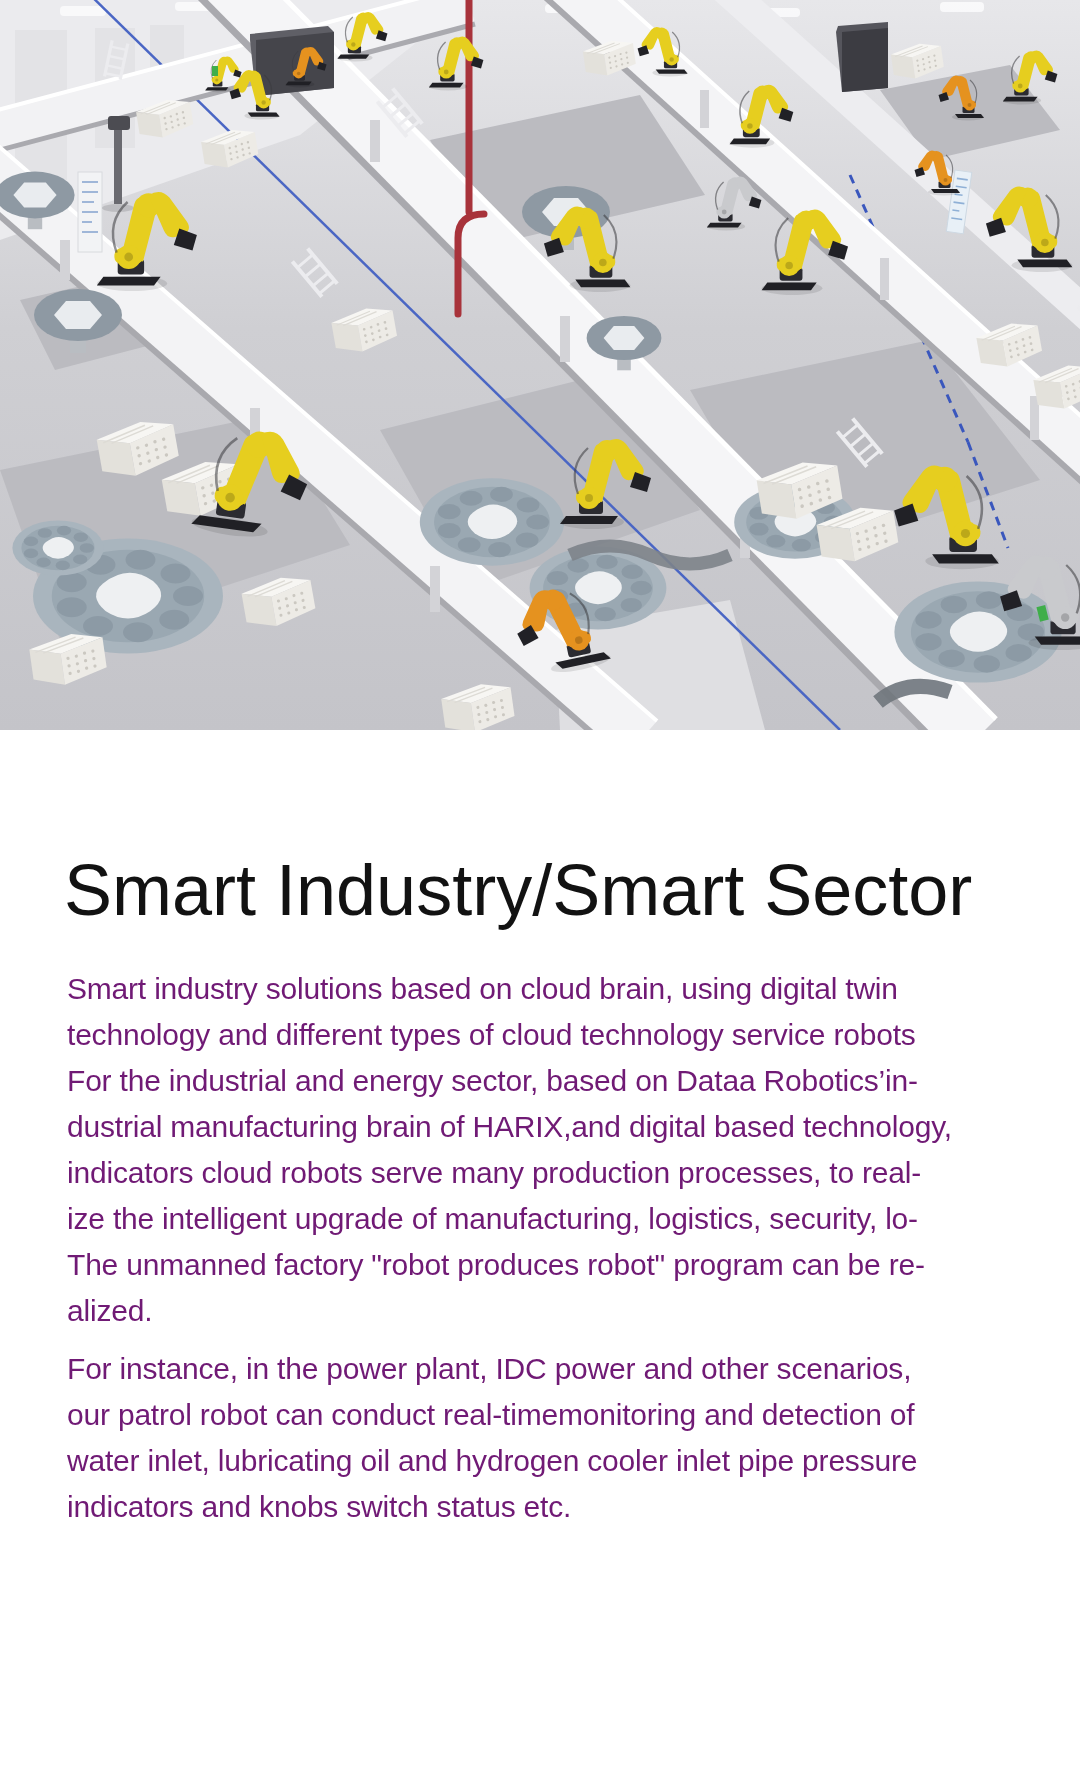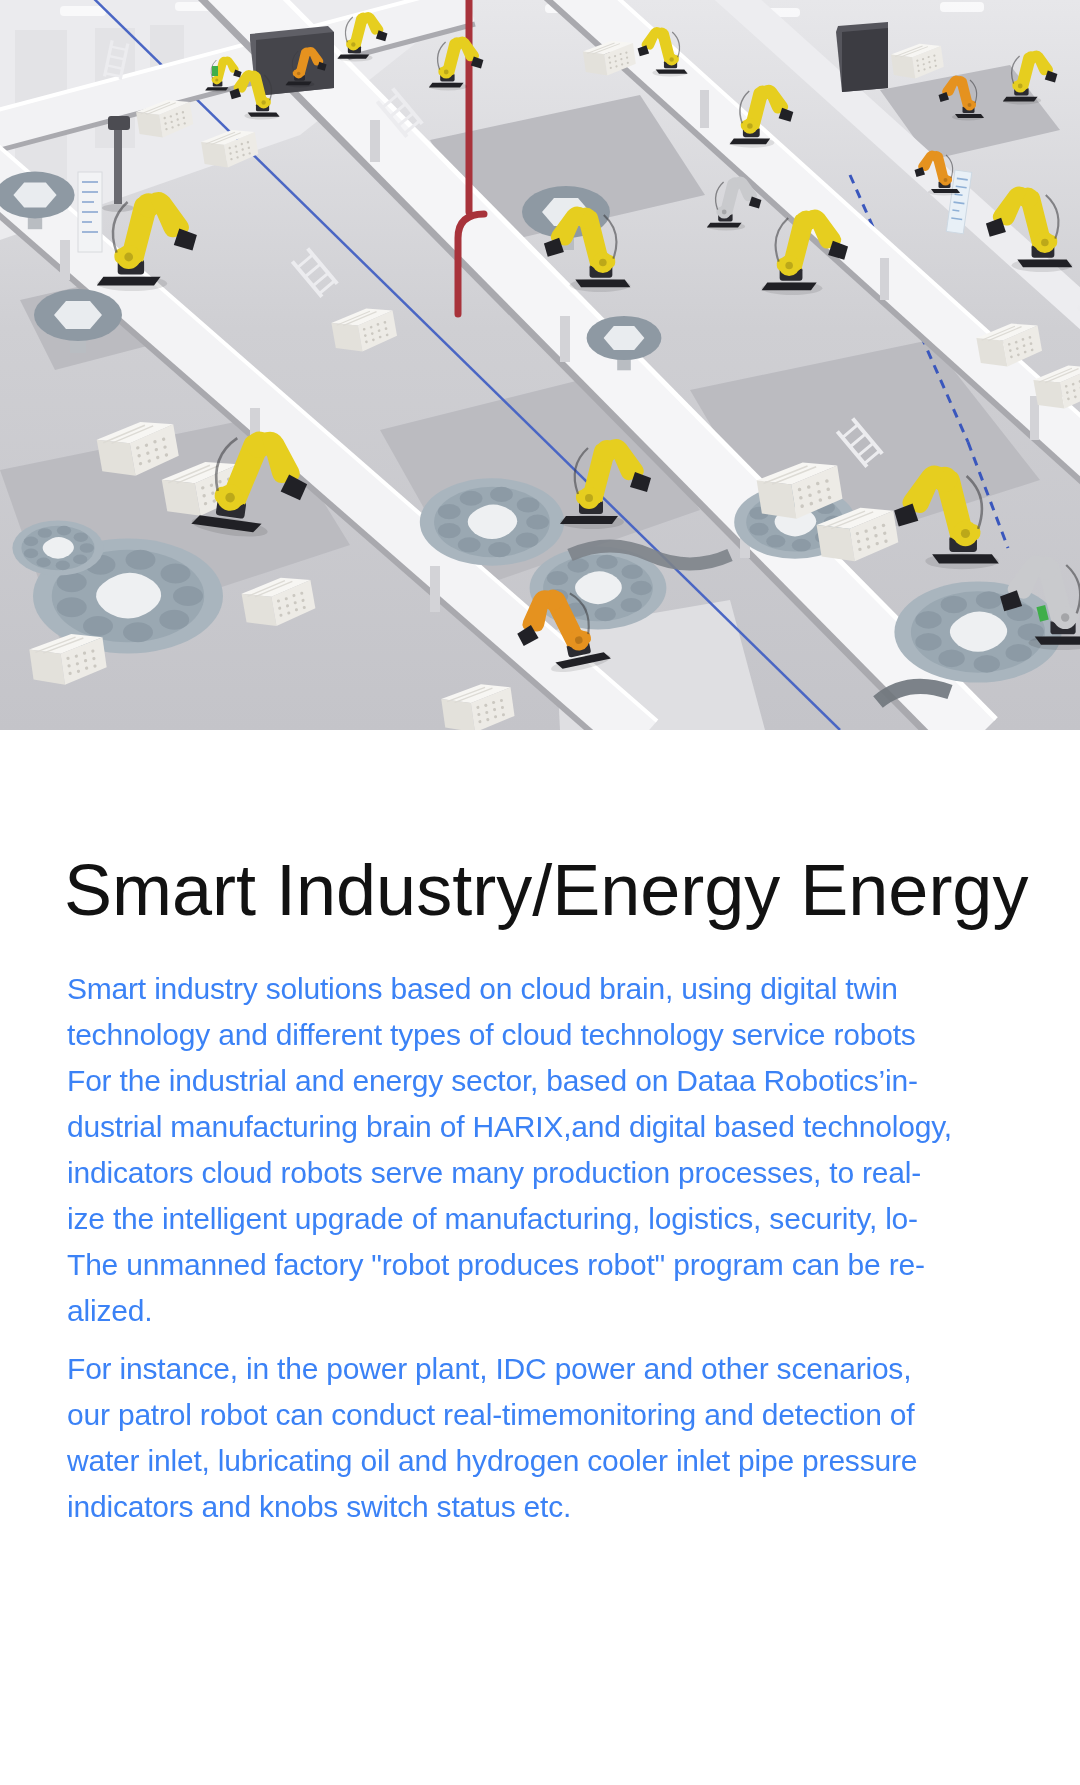--- a/index.html
+++ b/index.html
@@ -1,20 +1,20 @@
 <!DOCTYPE html>
 <html><head>
 <meta charset="utf-8">
 <style>
   html,body{margin:0;padding:0;background:#ffffff;}
   body{width:1080px;min-height:1785px;font-family:"Liberation Sans",sans-serif;}
   .hero{width:1080px;height:730px;display:block;line-height:0;}
   .hero svg{display:block;}
   h1.title{margin:118px 0 0 64px;font-size:72px;font-weight:400;color:#121212;letter-spacing:0;line-height:84px;}
-  .para{margin-left:67px;margin-right:60px;font-size:30px;color:#3b82f6;line-height:46px;letter-spacing:-0.2px;font-weight:400;}
+  .para{margin-left:67px;margin-right:60px;font-size:30px;color:#701a75;line-height:46px;letter-spacing:-0.2px;font-weight:400;}
   .para.intro{margin-top:34px;}
   .para.p1{}
   .para.p2{margin-top:12px;}
   .tline{height:46px;white-space:nowrap;}
 </style>
 </head>
 <body>
 
 <figure class="hero" style="margin:0">
 <svg width="1080" height="730" viewBox="0 0 1080 730" xmlns="http://www.w3.org/2000/svg">
@@ -245,21 +245,21 @@
     <use href="#robo" transform="translate(592,508) scale(1.0)" style="color:#e6ce1f"></use>
     <use href="#robo" transform="translate(962,545) scale(-1.15,1.15)" style="color:#e6ce1f"></use>
     <use href="#robo" transform="translate(578,650) rotate(-12) scale(-0.95,0.95)" style="color:#e5921f"></use>
     <use href="#robo" transform="translate(1062,628) scale(-1.05,1.05)" style="color:#c9cacd"></use>
     <rect x="1038" y="606" width="9" height="15" fill="#3fae4a" transform="rotate(-14 1042 613)"></rect>
   </g>
 </svg>
 </figure>
 
 <main>
-  <h1 class="title">Smart Industry/Energy Energy</h1>
+  <h1 class="title">Smart Industry/Smart Sector</h1>
   <section class="para intro">
       <div class="tline">Smart industry solutions based on cloud brain, using digital twin</div>
       <div class="tline">technology and different types of cloud technology service robots</div>
     </section>
   <section class="para p1">
       <div class="tline">For the industrial and energy sector, based on Dataa Robotics’in-</div>
       <div class="tline">dustrial manufacturing brain of HARIX,and digital based technology,</div>
       <div class="tline">indicators cloud robots serve many production processes, to real-</div>
       <div class="tline">ize the intelligent upgrade of manufacturing, logistics, security, lo-</div>
       <div class="tline">The unmanned factory "robot produces robot" program can be re-</div>

